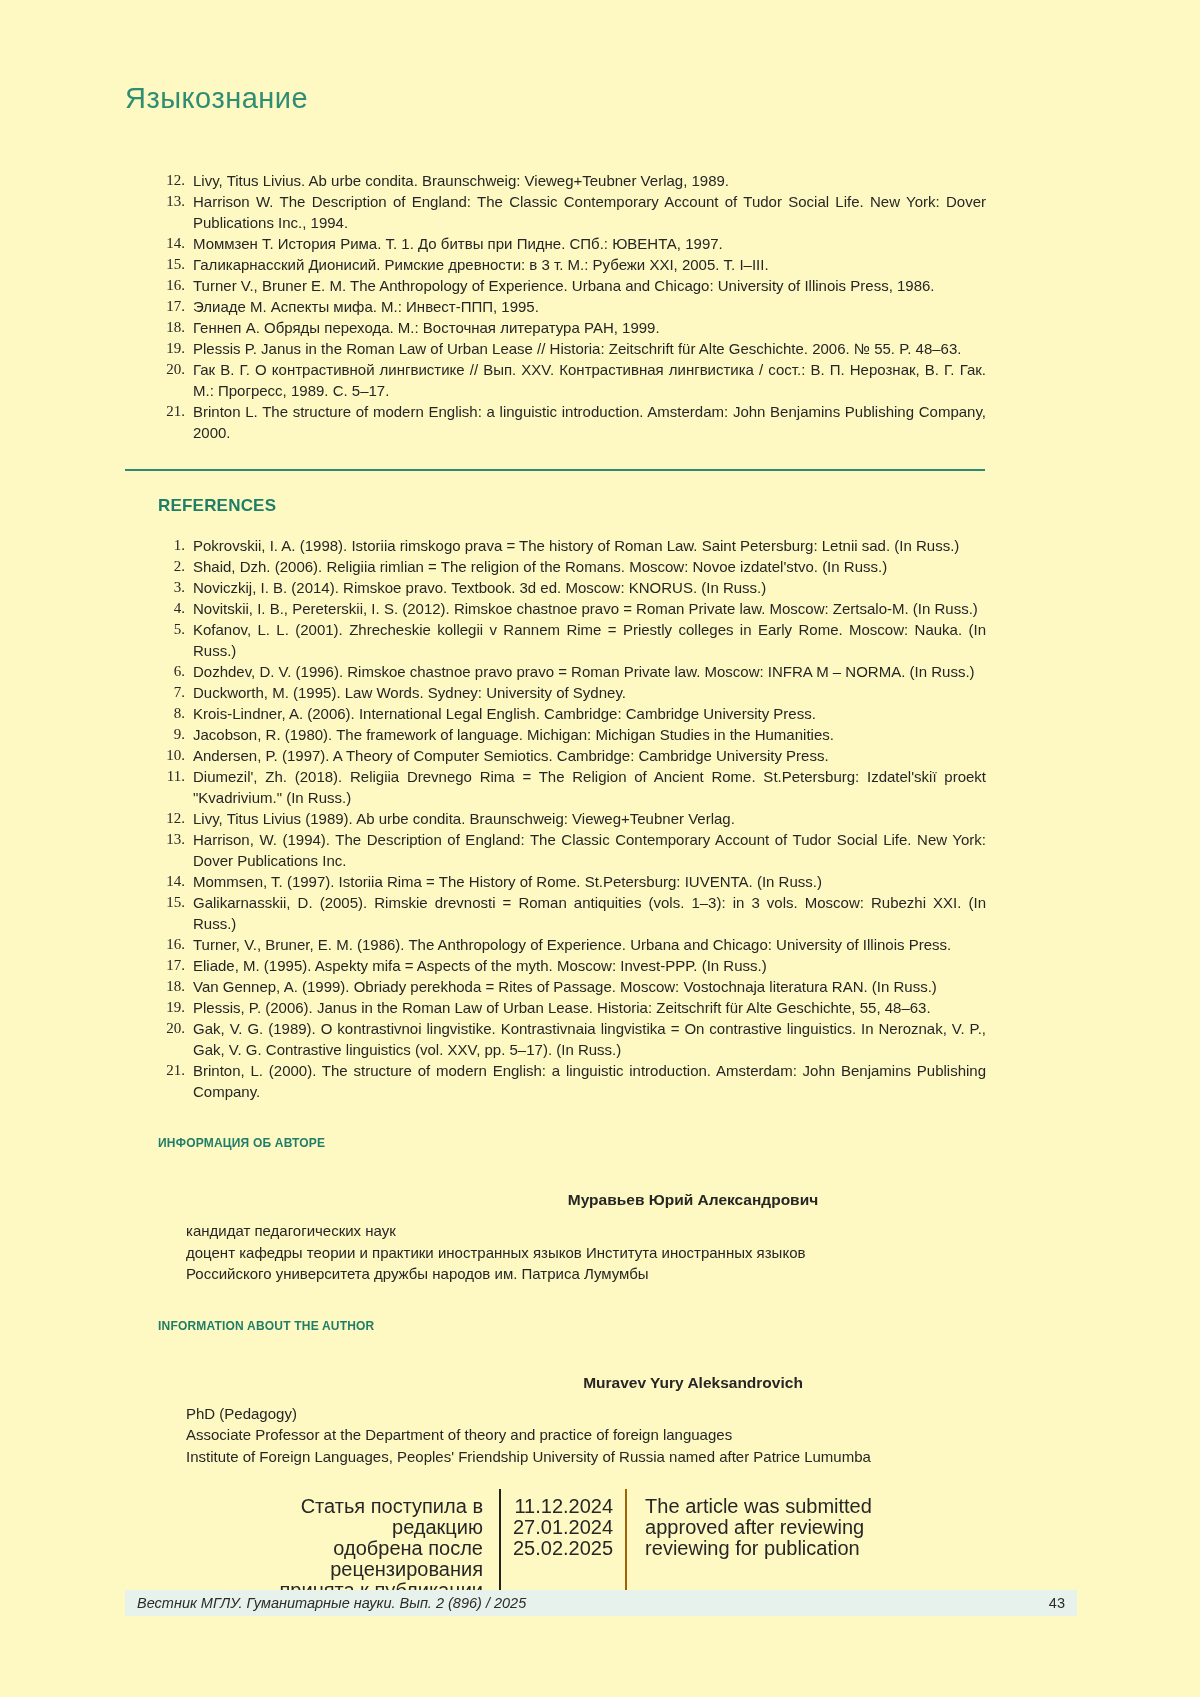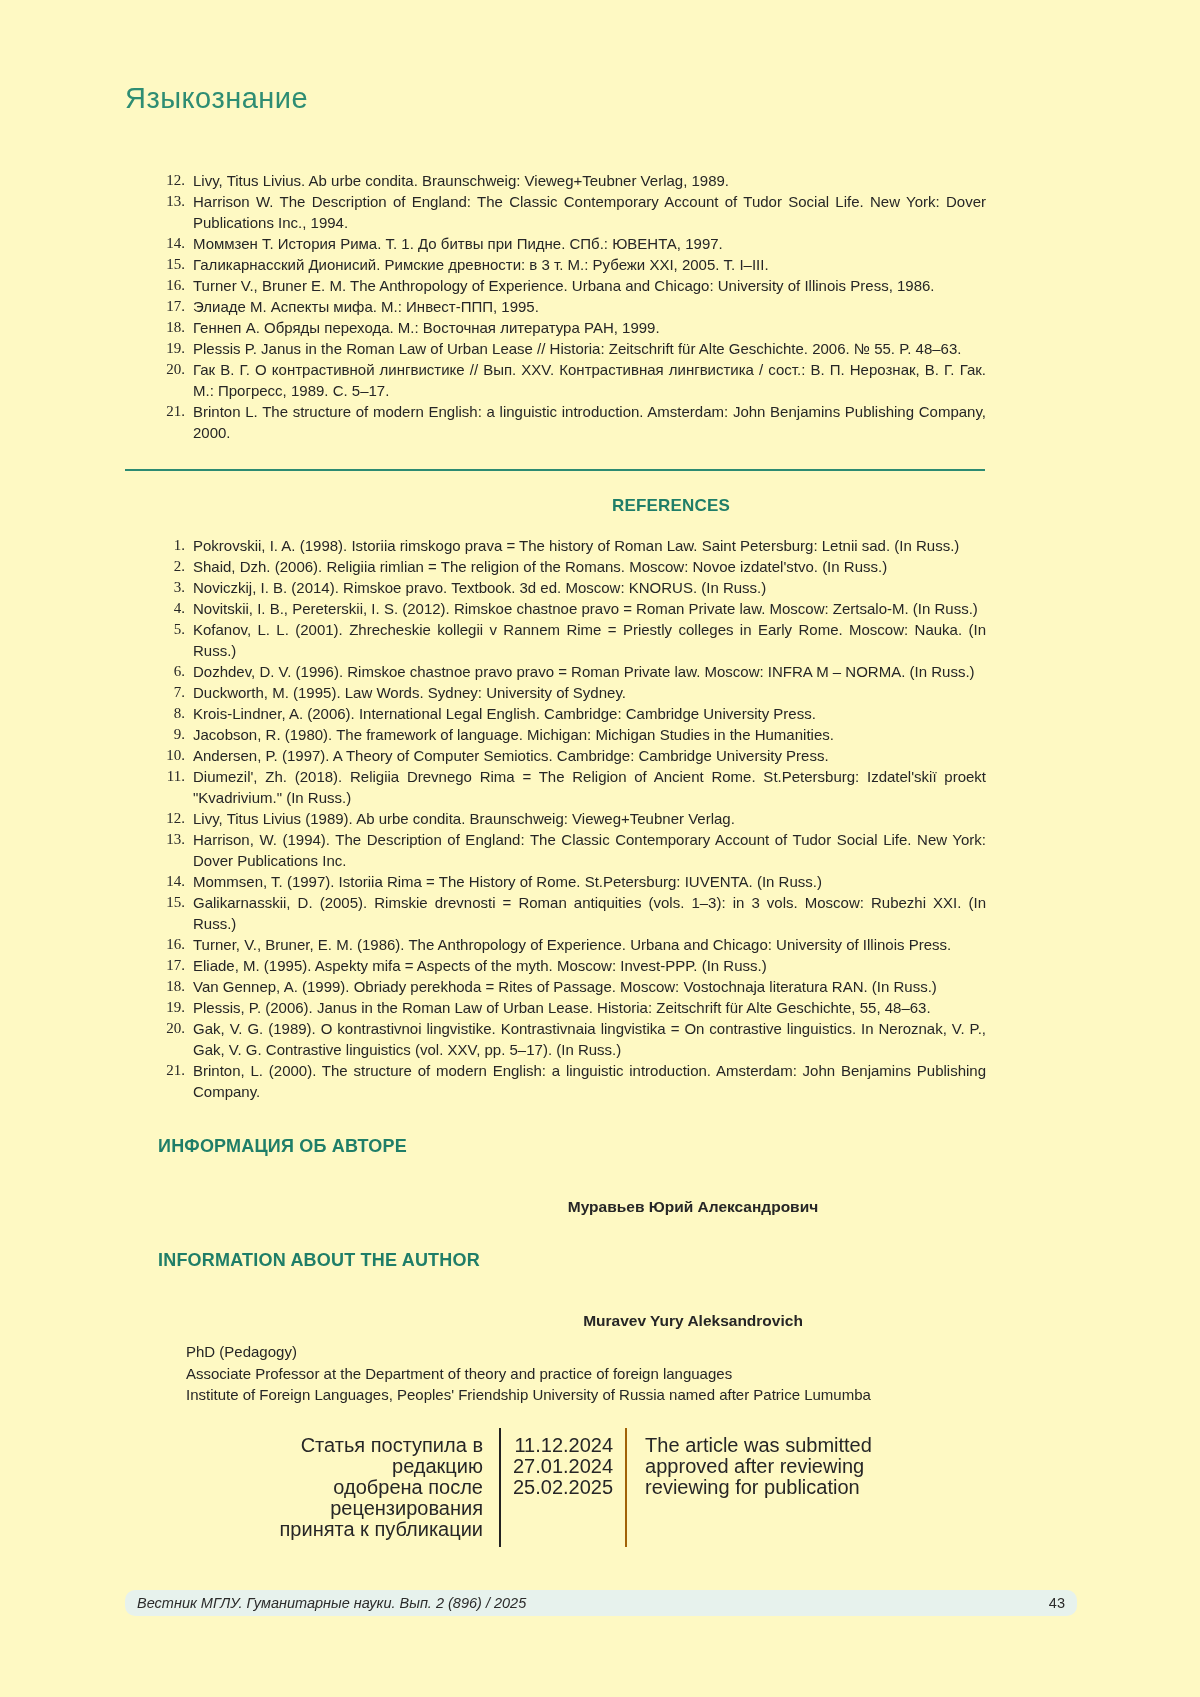--- a/index.html
+++ b/index.html
@@ -42,27 +42,26 @@
     margin: 26px 0 0 125px;
     width: 860px;
     height: 0;
   }
   .sec-heading {
     margin: 25px 16px 0 158px;
     color: #1f7e68;
     font-weight: 700;
     font-size: 17px;
     letter-spacing: 0.2px;
-    text-align: center;
   }
   .sub-heading {
     margin: 34px 10px 0 158px;
     color: #1f7e68;
     font-weight: 700;
-    font-size: 18px;
+    font-size: 12px;
     letter-spacing: 0.2px;
   }
   .author-name {
     margin: 41px 0 0 186px;
     font-weight: 700;
     font-size: 15.5px;
     text-align: center;
   }
   .author-lines {
     margin: 11px 0 0 186px;
@@ -92,21 +91,20 @@
     left: 125px;
     top: 1590px;
     width: 952px;
     box-sizing: border-box;
     background: #e7f2ed;
     display: flex;
     justify-content: space-between;
     align-items: center;
     padding: 5px 12px;
     font-size: 14.5px;
-    border-radius: 10px;
   }
   .footer-journal { font-style: italic; color: #2b2b2b; }
   .footer-page { color: #2b2b2b; }
 </style>
 </head>
 <body>
 
 <div class="page">
 
   <div class="section-title">Языкознание</div>
@@ -240,20 +238,25 @@
       <span class="ref-text">Gak, V. G. (1989). O kontrastivnoi lingvistike. Kontrastivnaia lingvistika = On contrastive linguistics. In Neroznak, V. P., Gak, V. G. Contrastive linguistics (vol. XXV, pp. 5–17). (In Russ.)</span>
     </div>
     <div class="ref-item">
       <span class="ref-num">21.</span>
       <span class="ref-text">Brinton, L. (2000). The structure of modern English: a linguistic introduction. Amsterdam: John Benjamins Publishing Company.</span>
     </div>
   </div>
 
   <div class="sub-heading">ИНФОРМАЦИЯ ОБ АВТОРЕ</div>
   <div class="author-name">Муравьев Юрий Александрович</div>
+  <div class="author-lines">
+    <div>кандидат педагогических наук</div>
+    <div>доцент кафедры теории и практики иностранных языков Института иностранных языков</div>
+    <div>Российского университета дружбы народов им. Патриса Лумумбы</div>
+  </div>
 
   <div class="sub-heading">INFORMATION ABOUT THE AUTHOR</div>
   <div class="author-name">Muravev Yury Aleksandrovich</div>
   <div class="author-lines">
     <div>PhD (Pedagogy)</div>
     <div>Associate Professor at the Department of theory and practice of foreign languages</div>
     <div>Institute of Foreign Languages, Peoples' Friendship University of Russia named after Patrice Lumumba</div>
   </div>
 
   <div class="dates-block">

